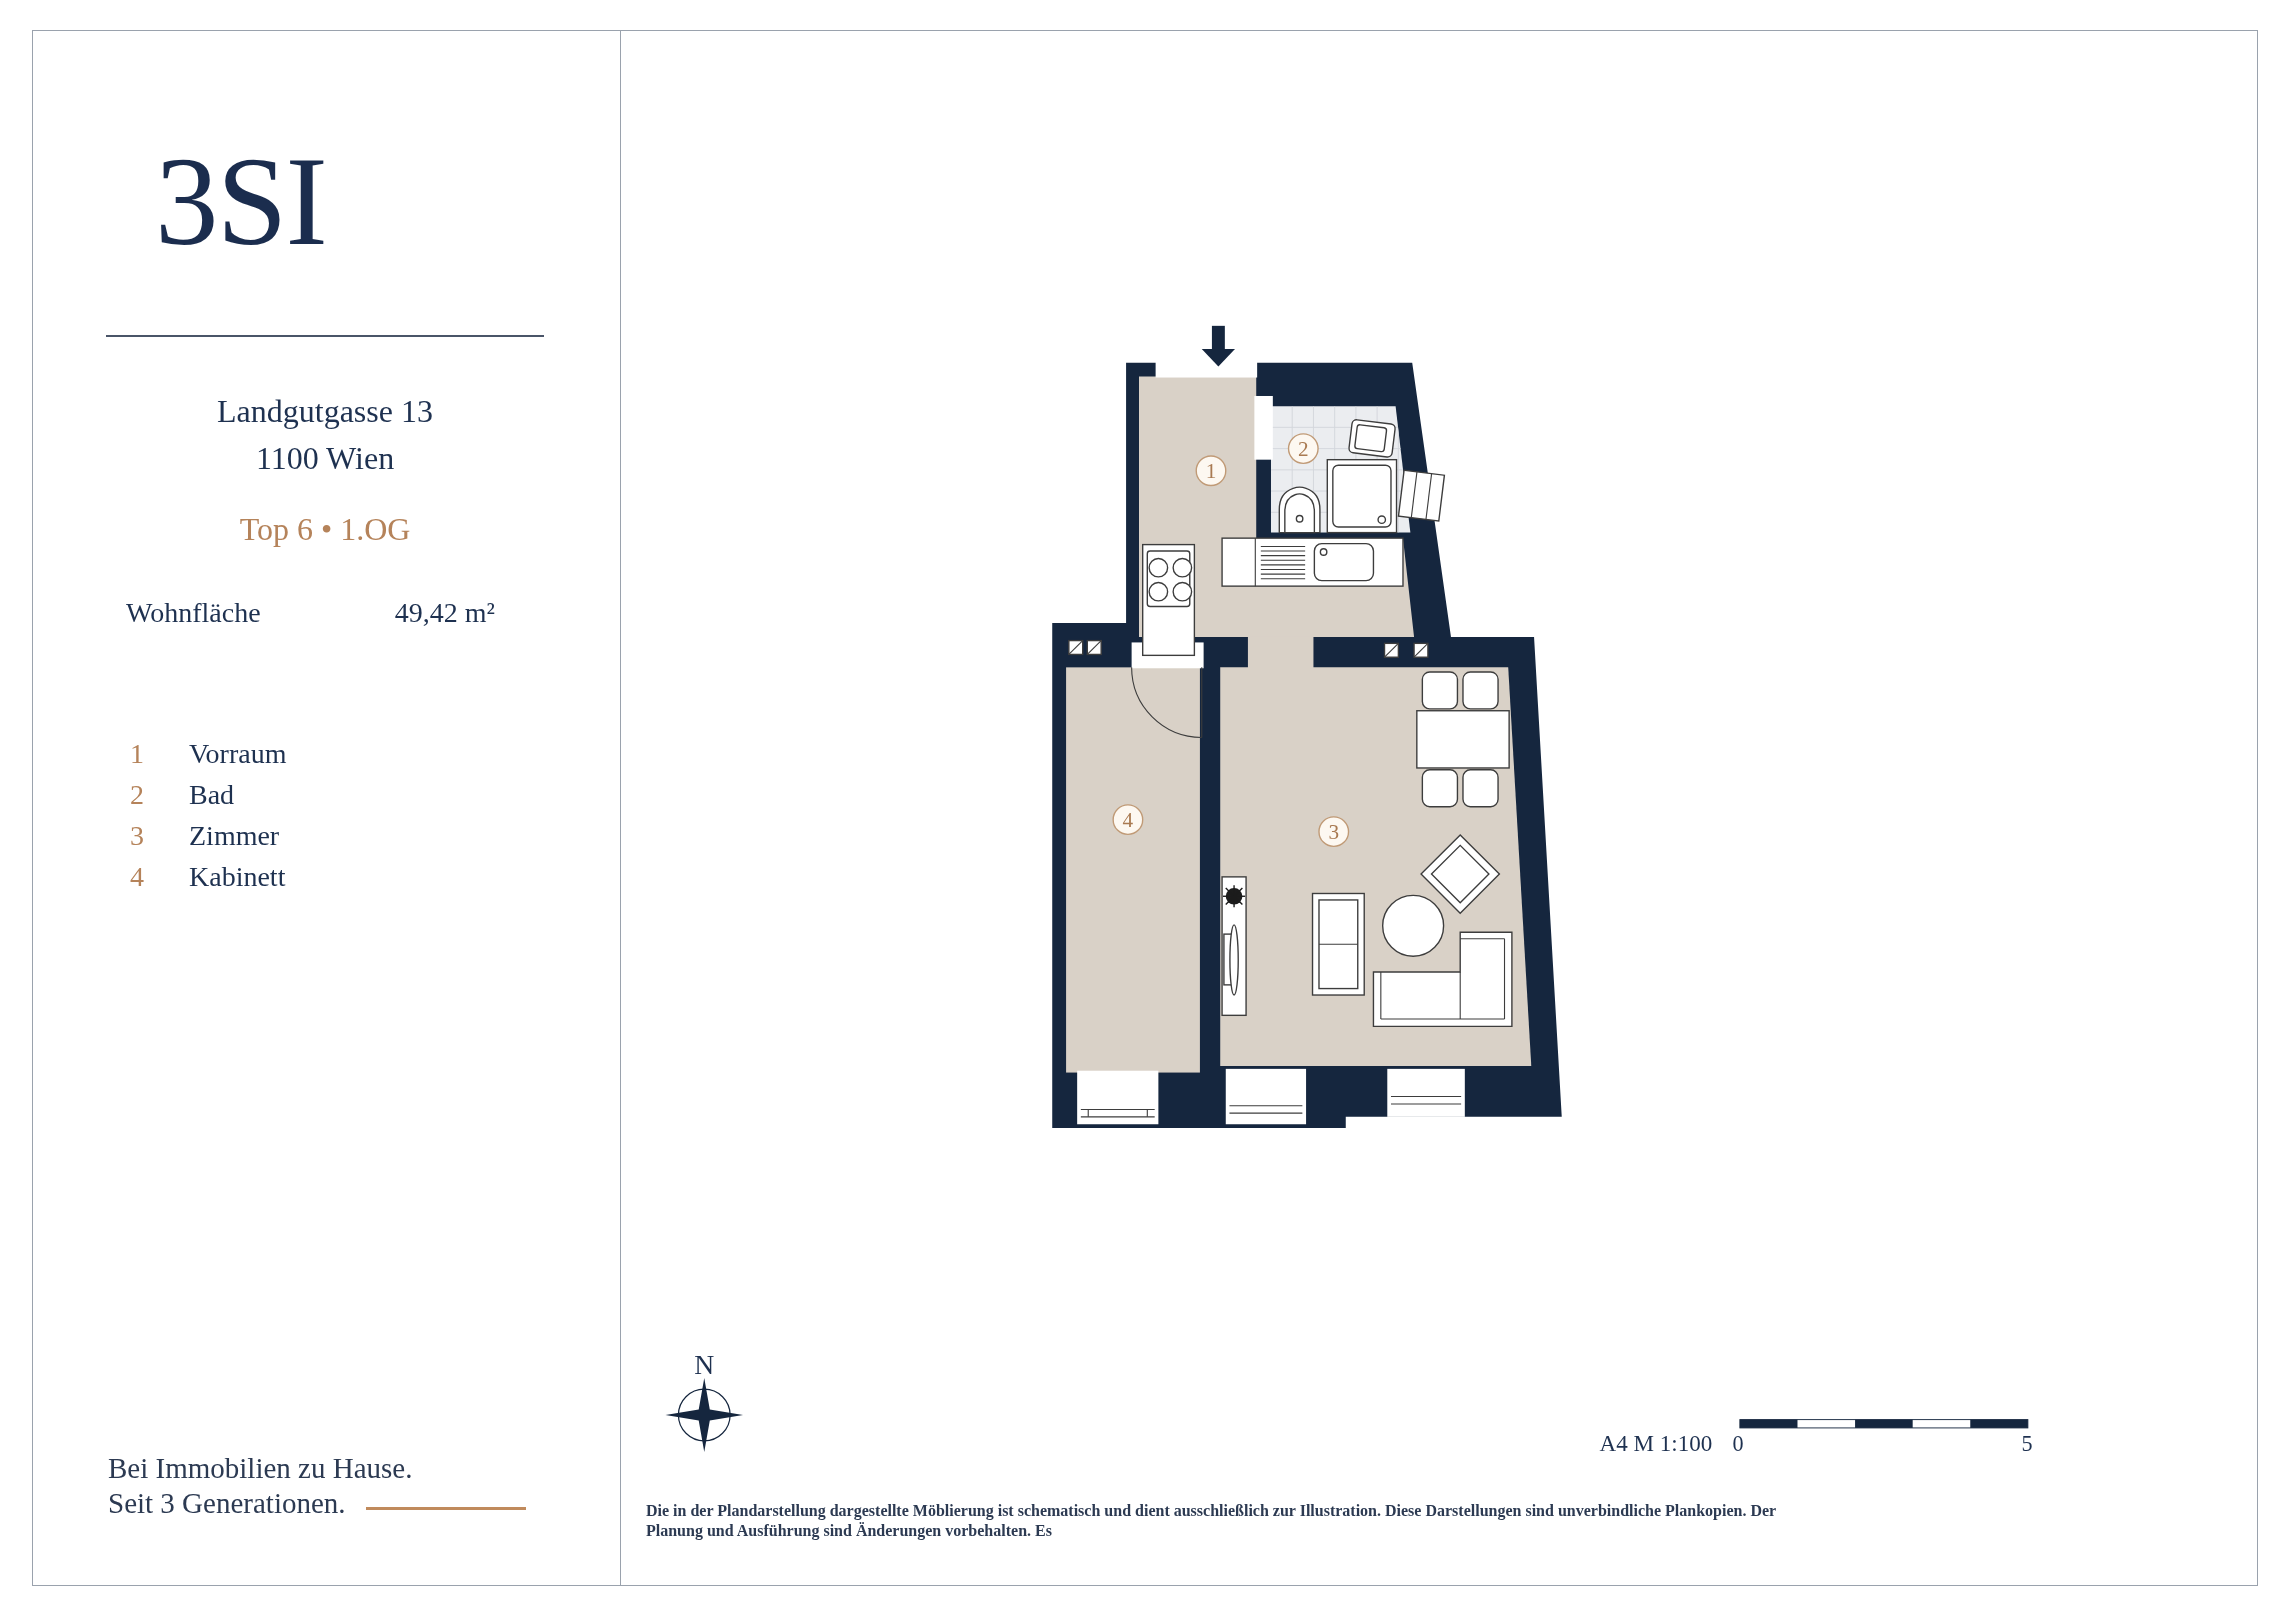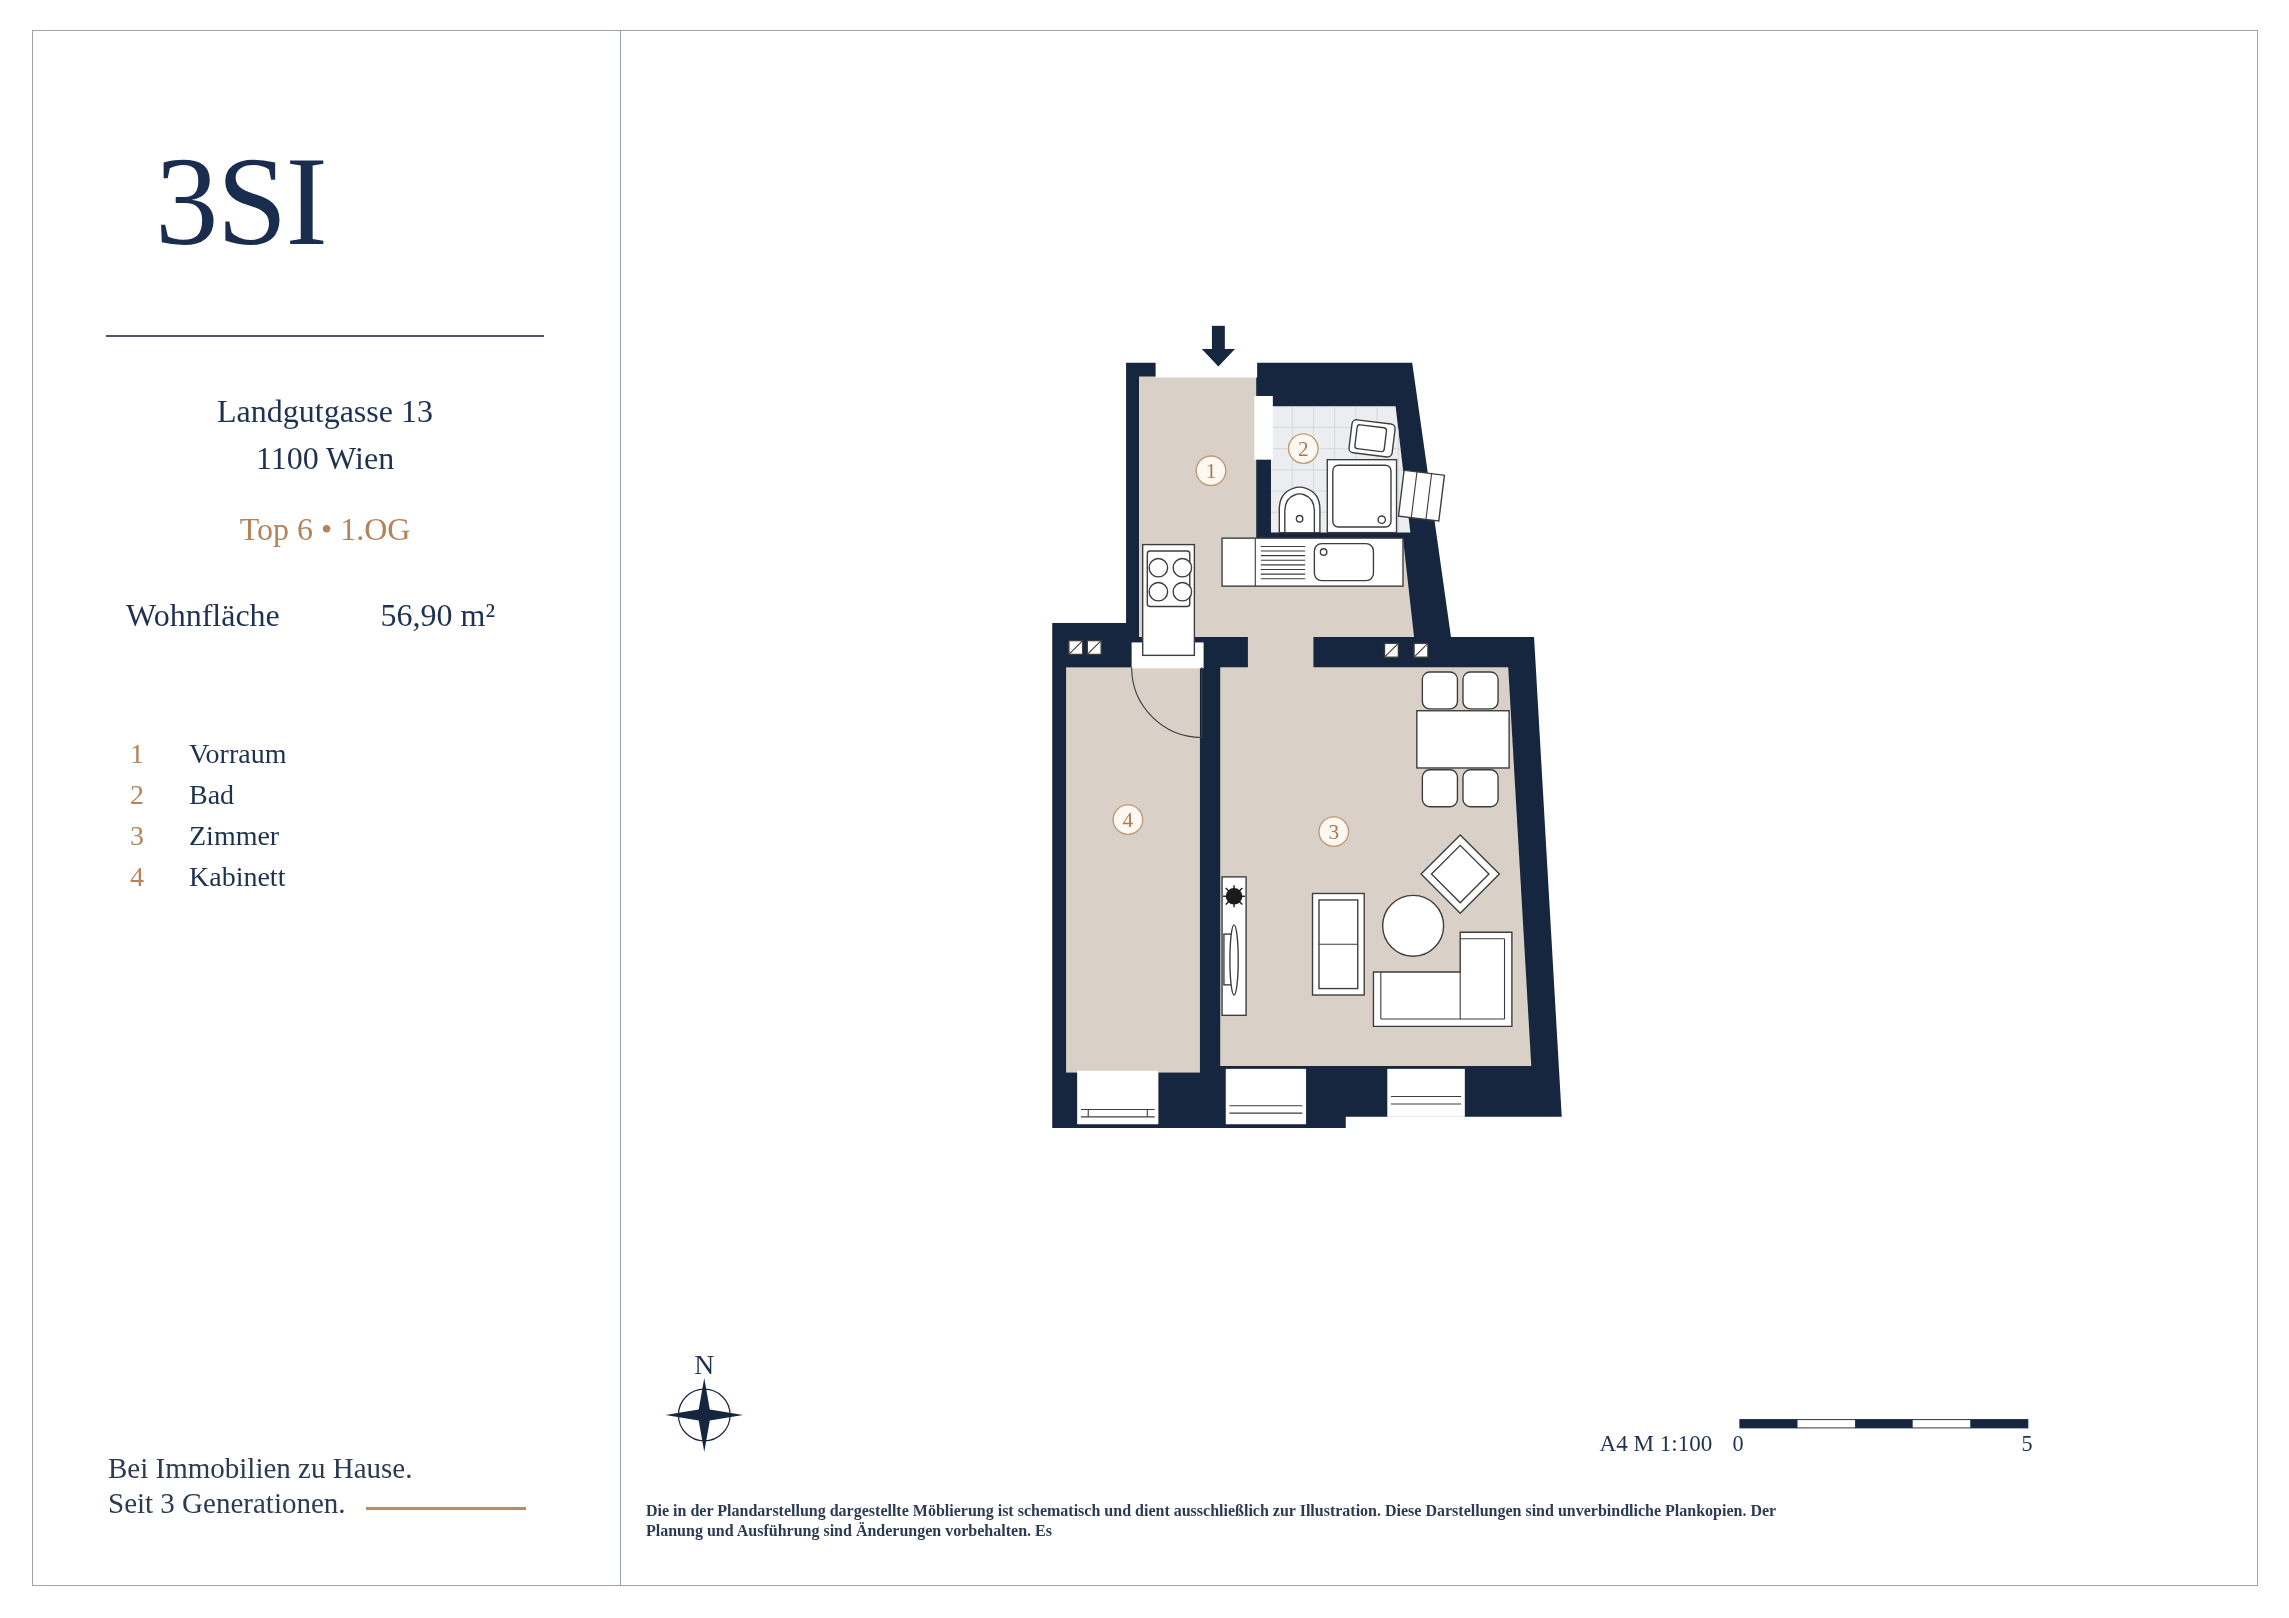--- a/index.html
+++ b/index.html
@@ -11,21 +11,21 @@
   .page-border{left:32px;top:30px;width:2224px;height:1554px;border:0.9px solid #9aa2ad;}
   .vdivider{left:620px;top:30px;width:0.9px;height:1556px;background:#9aa2ad;}
   .logo-row{left:155px;top:138px;display:flex;align-items:center;gap:20px;justify-content:flex-end;}
   .logo-main{font-size:127px;line-height:1;color:#1b2d4e;letter-spacing:-1.8px;}
   .logo-sub{border-top:2.8px solid #1b2d4e;border-bottom:2.8px solid #1b2d4e;
     padding:9.2px 1.8px;width:162px;font-size:37px;letter-spacing:1.8px;line-height:1.12;color:#1b2d4e;}
   .logo-hr{left:106px;top:335px;width:438px;height:1.8px;background:#4a5568;}
   .addr-block{left:106px;top:395px;width:438px;text-align:center;font-size:32px;line-height:1;}
   .addr-line2{margin-top:14.8px;}
   .unit-line{margin-top:39px;color:#b5835a;}
-  .area-row{left:126px;top:597px;width:369px;display:flex;justify-content:space-between;font-size:32px;}
+  .area-row{left:126px;top:597px;width:369px;display:flex;justify-content:space-between;font-size:28px;}
   .legend{left:130px;top:739px;font-size:28px;line-height:29px;}
   .legend-row{display:flex;margin-bottom:12px;}
   .legend-num{width:24px;color:#b5835a;}
   .legend-label{margin-left:35px;color:#1e3150;}
   .tagline{left:108px;top:1451px;font-size:29px;line-height:35px;color:#2c3a52;}
   .tag-rule{left:366px;top:1507px;width:160px;height:2.8px;background:#c08a5c;}
   .disclaimer{left:646px;top:1501px;width:1181px;font-size:16px;line-height:20px;color:#2c3a52;font-weight:bold;}
   svg.overlay{position:absolute;left:0;top:0;width:2290px;height:1619px;}
   .furn{fill:#ffffff;stroke:#3d3d3d;stroke-width:1.5;}
   .furn-line{stroke:#3d3d3d;stroke-width:1.2;fill:none;}
@@ -46,21 +46,21 @@
 <div class="abs logo-hr"></div>
 
 <div class="abs addr-block">
   <div>Landgutgasse 13</div>
   <div class="addr-line2">1100 Wien</div>
   <div class="unit-line">Top 6 • 1.OG</div>
 </div>
 
 <div class="abs area-row">
   <span>Wohnfläche</span>
-  <span>56,90 m²</span>
+  <span>49,42 m²</span>
 </div>
 
 <div class="abs legend">
   <div class="legend-row">
     <span class="legend-num">1</span>
     <span class="legend-label">Vorraum</span>
   </div>
   <div class="legend-row">
     <span class="legend-num">2</span>
     <span class="legend-label">Bad</span>

